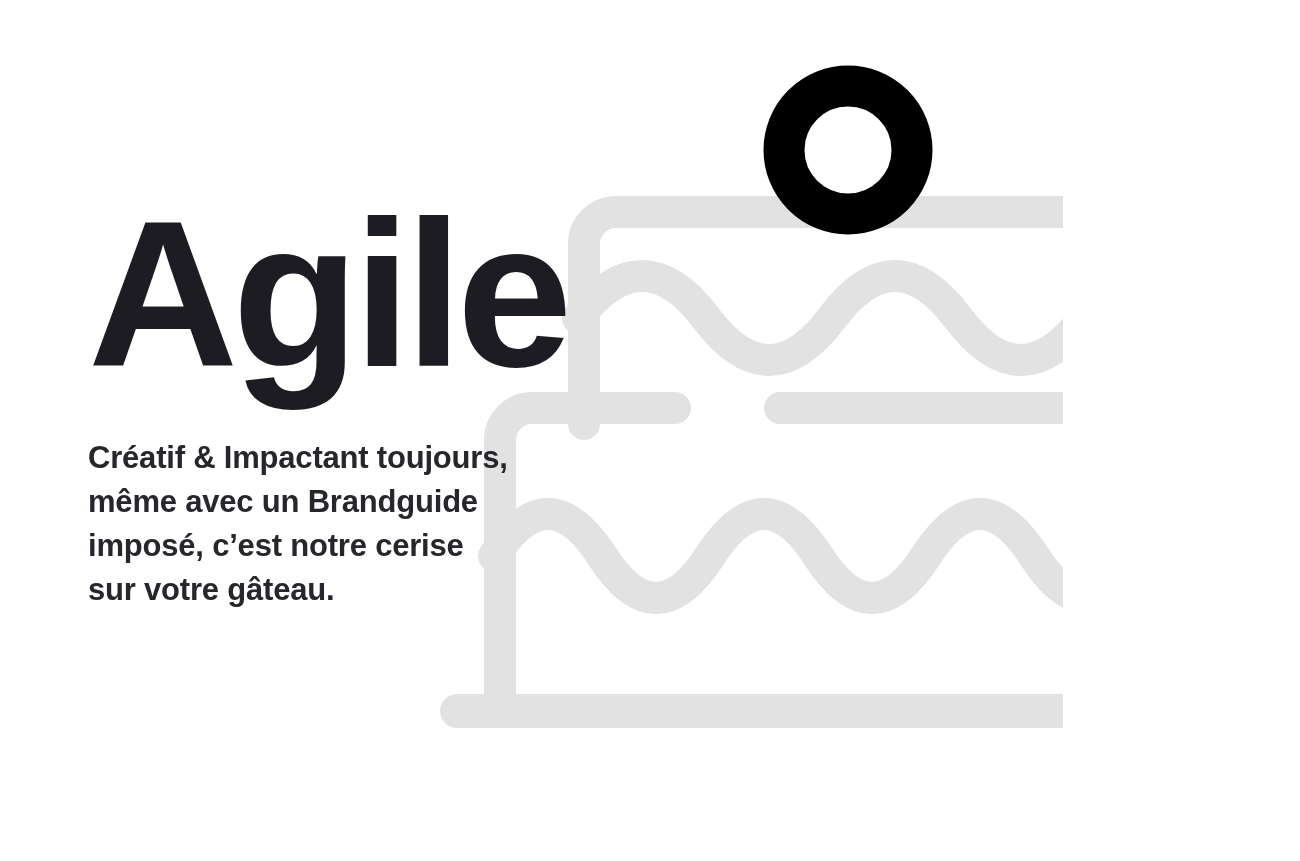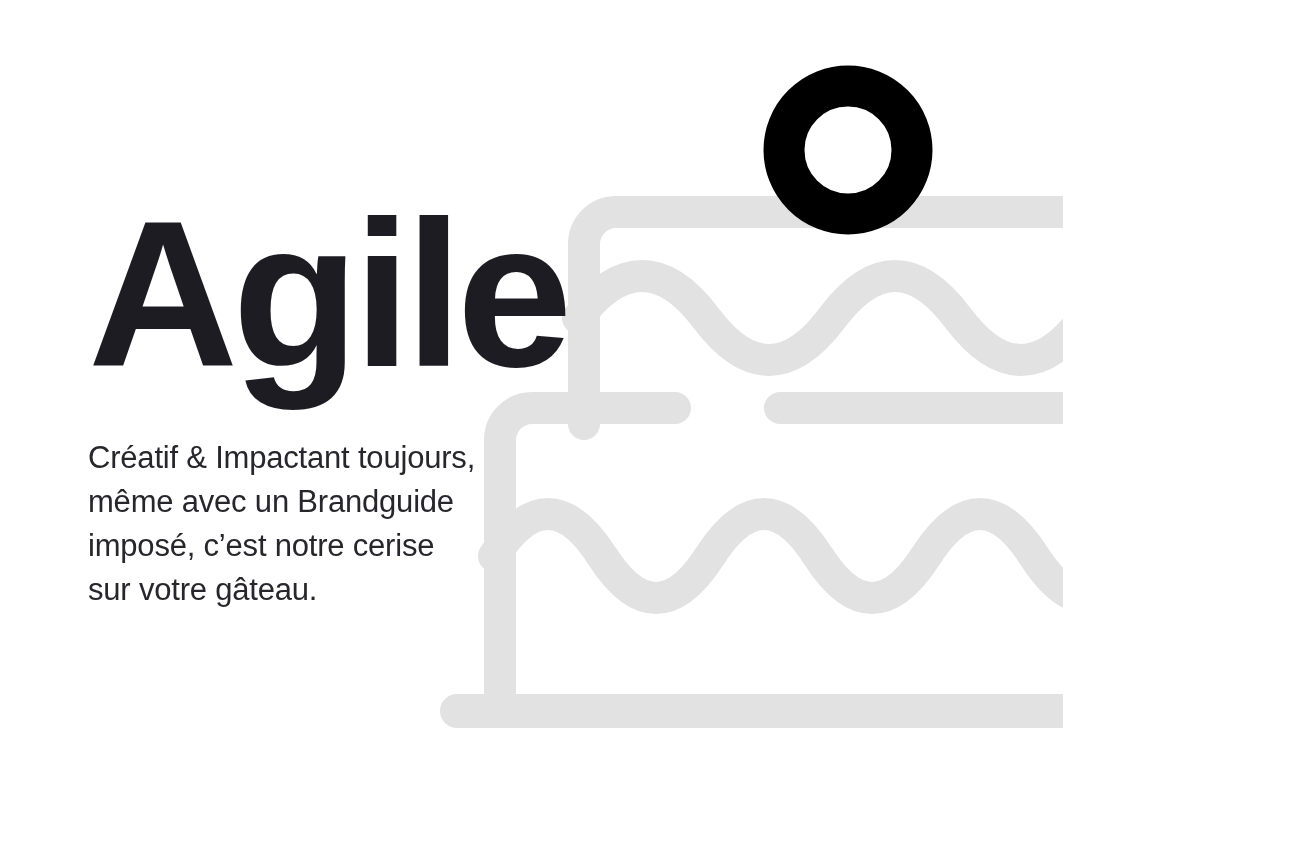--- a/index.html
+++ b/index.html
@@ -53,21 +53,21 @@
     color: #1c1c22;
     white-space: nowrap;
     -webkit-font-smoothing: antialiased;
   }
 
   #body-copy {
     margin: 0;
     padding: 0;
     margin-top: 44px;
     font-family: "Liberation Sans", sans-serif;
-    font-weight: 400;
+    font-weight: 700;
     font-size: 31px;
     line-height: 44px;
     letter-spacing: -0.2px;
     color: #26262c;
     white-space: pre-line;
   }
 </style>
 </head>
 <body>
 

